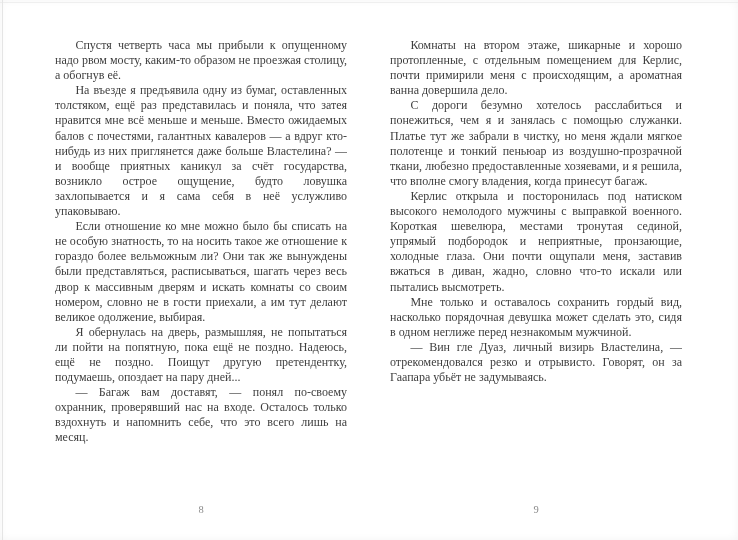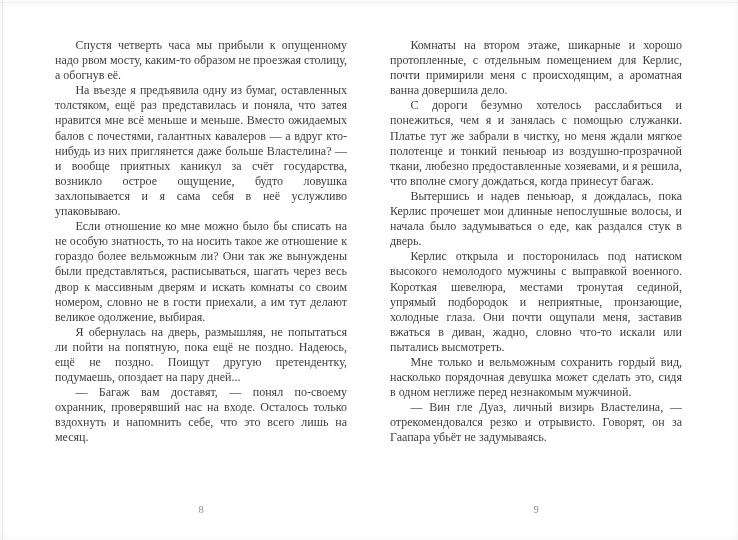--- a/index.html
+++ b/index.html
@@ -81,21 +81,20 @@
         <p>Если отношение ко мне можно было бы списать на не особую знатность, то на носить такое же отношение к гораздо более вельможным ли? Они так же вынуждены были представляться, расписываться, шагать через весь двор к массивным дверям и искать комнаты со своим номером, словно не в гости приехали, а им тут делают великое одолжение, выбирая.</p>
         <p>Я обернулась на дверь, размышляя, не попытаться ли пойти на попятную, пока ещё не поздно. Надеюсь, ещё не поздно. Поищут другую претендентку, подумаешь, опоздает на пару дней...</p>
         <p>— Багаж вам доставят, — понял по-своему охранник, проверявший нас на входе. Осталось только вздохнуть и напомнить себе, что это всего лишь на месяц.</p>
       </div>
     <div class="page-number">8</div>
   </div>
 
   <div class="page page-right">
     <div class="page-text">
         <p>Комнаты на втором этаже, шикарные и хорошо протопленные, с отдельным помещением для Керлис, почти примирили меня с происходящим, а ароматная ванна довершила дело.</p>
-        <p>С дороги безумно хотелось расслабиться и понежиться, чем я и занялась с помощью служанки. Платье тут же забрали в чистку, но меня ждали мягкое полотенце и тонкий пеньюар из воздушно-прозрачной ткани, любезно предоставленные хозяевами, и я решила, что вполне смогу дождаться, когда принесут багаж.</p>
-        <p>Вытершись и надев пеньюар, я дождалась, пока Керлис прочешет мои длинные непослушные волосы, и начала было задумываться о еде, как раздался стук в дверь.</p>
+        <p>С дороги безумно хотелось расслабиться и понежиться, чем я и занялась с помощью служанки. Платье тут же забрали в чистку, но меня ждали мягкое полотенце и тонкий пеньюар из воздушно-прозрачной ткани, любезно предоставленные хозяевами, и я решила, что вполне смогу владения, когда принесут багаж.</p>
         <p>Керлис открыла и посторонилась под натиском высокого немолодого мужчины с выправкой военного. Короткая шевелюра, местами тронутая сединой, упрямый подбородок и неприятные, пронзающие, холодные глаза. Они почти ощупали меня, заставив вжаться в диван, жадно, словно что-то искали или пытались высмотреть.</p>
-        <p>Мне только и вельможным сохранить гордый вид, насколько порядочная девушка может сделать это, сидя в одном неглиже перед незнакомым мужчиной.</p>
+        <p>Мне только и оставалось сохранить гордый вид, насколько порядочная девушка может сделать это, сидя в одном неглиже перед незнакомым мужчиной.</p>
         <p>— Вин гле Дуаз, личный визирь Властелина, — отрекомендовался резко и отрывисто. Говорят, он за Гаапара убьёт не задумываясь.</p>
       </div>
     <div class="page-number">9</div>
   </div>
 </div>
 
 </body></html>

